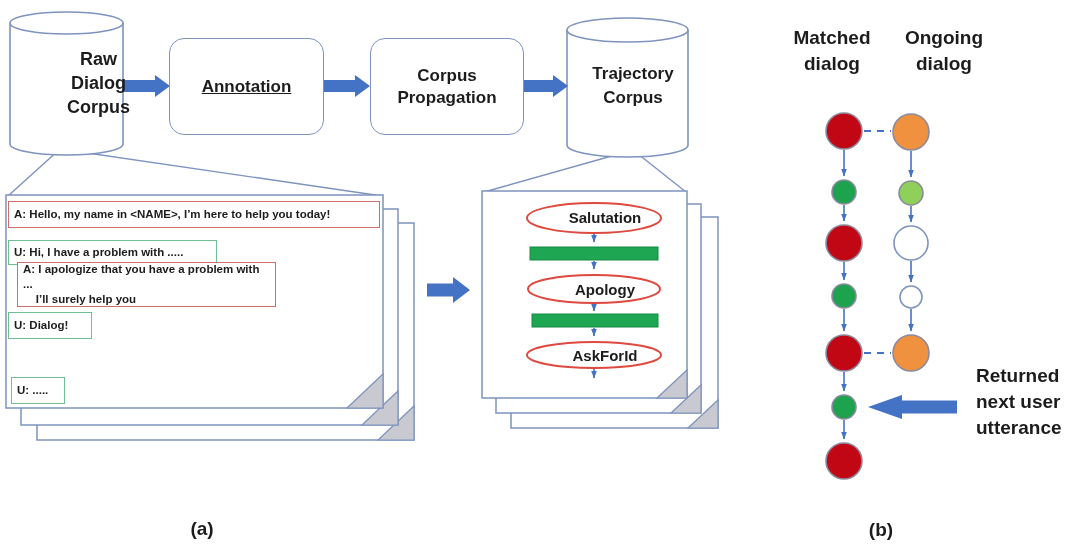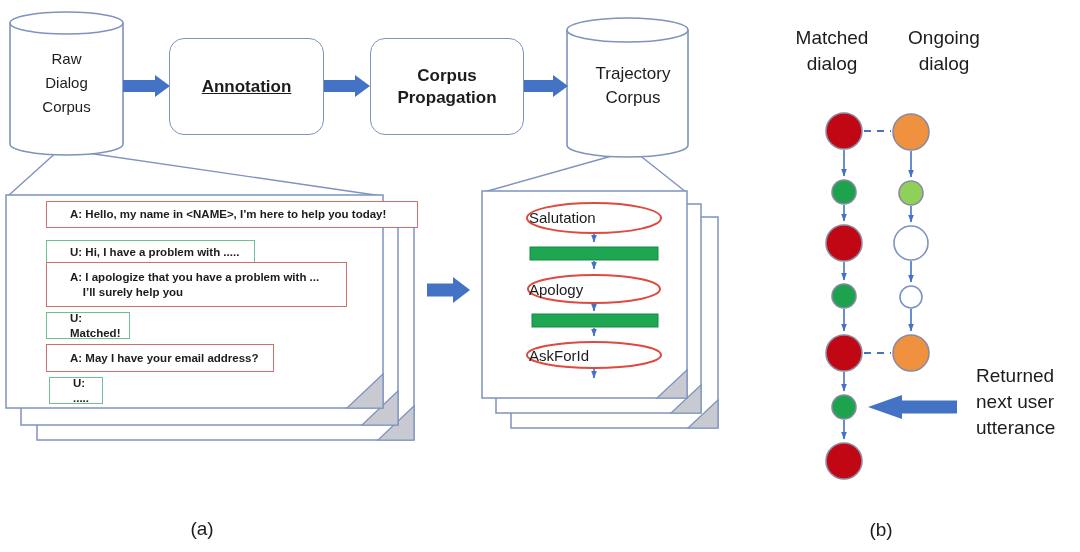--- a/index.html
+++ b/index.html
@@ -1,39 +1,39 @@
 <!DOCTYPE html>
 <html><head>
 <meta charset="utf-8">
 <style>
   html,body{margin:0;padding:0;background:#fff;}
   .canvas{
     position:relative;width:1080px;height:552px;background:#fff;overflow:hidden;
     font-family:"Liberation Sans",sans-serif;color:#1C1C1C;
   }
   .layer{position:absolute;left:0;top:0;}
-  .txt{position:absolute;font-weight:normal;white-space:pre-line;}
+  .txt{position:absolute;font-weight:bold;white-space:pre-line;}
   .center{text-align:center;}
   
   .flow-box{
     position:absolute;background:#fff;border:1.6px solid #7E93BE;border-radius:15px;
     display:flex;align-items:center;justify-content:center;text-align:center;
     font-weight:bold;font-size:17px;line-height:22px;white-space:pre-line;
   }
   .cyl-label{display:flex;align-items:center;justify-content:center;}
   
   .turn{
     position:absolute;background:#fff;display:flex;align-items:center;
     font-weight:bold;font-size:11.5px;line-height:15px;
-    padding:0 3px 0 23px;white-space:pre-wrap;box-sizing:border-box;margin-left:38px;
+    padding:0 3px 0 5px;white-space:pre-wrap;box-sizing:border-box;
   }
   .turn.agent{border:1.4px solid #CD6F6B;}
   .turn.user{border:1.4px solid #6FBF92;}
   
-  .step-label{position:absolute;width:152px;font-weight:normal;font-size:15px;}
+  .step-label{position:absolute;width:152px;text-align:center;font-weight:bold;font-size:15px;}
   .hdr{font-size:19px;line-height:26px;}
 </style>
 </head>
 <body>
 
 <div class="canvas">
 
   <svg class="layer" width="1080" height="552" viewBox="0 0 1080 552">
     <defs>
       <marker id="arw" markerWidth="9" markerHeight="8" refX="7.5" refY="3" orient="auto" markerUnits="userSpaceOnUse">
@@ -133,38 +133,37 @@
     </g>
 
     <g stroke="#4472C4" stroke-width="2.2" stroke-dasharray="7 6">
       <line x1="864" y1="131" x2="891" y2="131"></line>
       <line x1="864" y1="353" x2="891" y2="353"></line>
     </g>
 
     <polygon fill="#4472C4" points="957,400.5 902,400.5 902,395 868,407 902,419 902,413.5 957,413.5"></polygon>
   </svg>
 
-  <div class="txt center cyl-label" style="left:10px;top:47px;width:113px;height:72px;font-size:15px;line-height:24px;">Raw
+  <div class="txt center cyl-label" style="left:10px;top:47px;width:113px;height:72px;font-size:18px;line-height:24px;padding-left:32px;">Raw
 Dialog
 Corpus</div>
 
   <div class="flow-box" style="left:169px;top:38px;width:153px;height:95px;text-decoration:underline;">Annotation</div>
 
   <div class="flow-box" style="left:370px;top:38px;width:152px;height:95px;">Corpus
 Propagation</div>
 
   <div class="txt center cyl-label" style="left:567px;top:62px;width:132px;height:48px;font-size:17px;line-height:24px;">Trajectory
 Corpus</div>
 
   <div class="turn agent" style="left:8px;top:201px;width:372px;height:27px;">A: Hello, my name in &lt;NAME&gt;, I’m here to help you today!</div>
   <div class="turn user" style="left:8px;top:240px;width:209px;height:25px;">U: Hi, I have a problem with .....</div>
-  <div class="turn agent" style="left:8px;top:262px;width:301px;height:45px;">A: I apologize that you have a problem with ...
+  <div class="turn agent" style="left:17px;top:262px;width:259px;height:45px;">A: I apologize that you have a problem with ...
     I’ll surely help you</div>
-  <div class="turn user" style="left:8px;top:312px;width:84px;height:27px;">U: Matched!</div>
-  <div class="turn agent" style="left:8px;top:344px;width:228px;height:28px;">A: May I have your email address?</div>
+  <div class="turn user" style="left:8px;top:312px;width:84px;height:27px;">U: Dialog!</div>
   <div class="turn user" style="left:11px;top:377px;width:54px;height:27px;">U: .....</div>
 
   <div class="step-label" style="left:529px;top:209px;">Salutation</div>
   <div class="step-label" style="left:529px;top:281px;">Apology</div>
   <div class="step-label" style="left:529px;top:347px;">AskForId</div>
 
   <div class="txt center hdr" style="left:778px;top:25px;width:108px;">Matched
 dialog</div>
   <div class="txt center hdr" style="left:890px;top:25px;width:108px;">Ongoing
 dialog</div>

